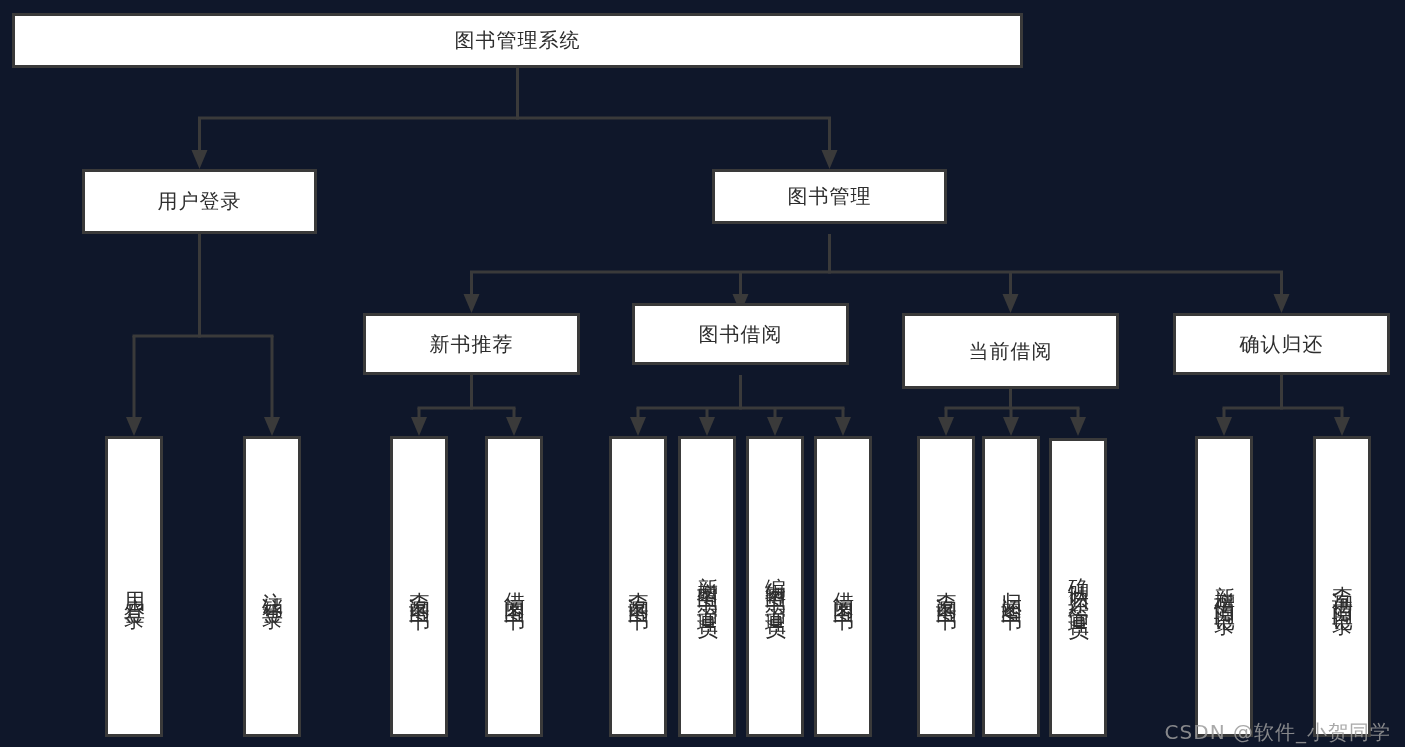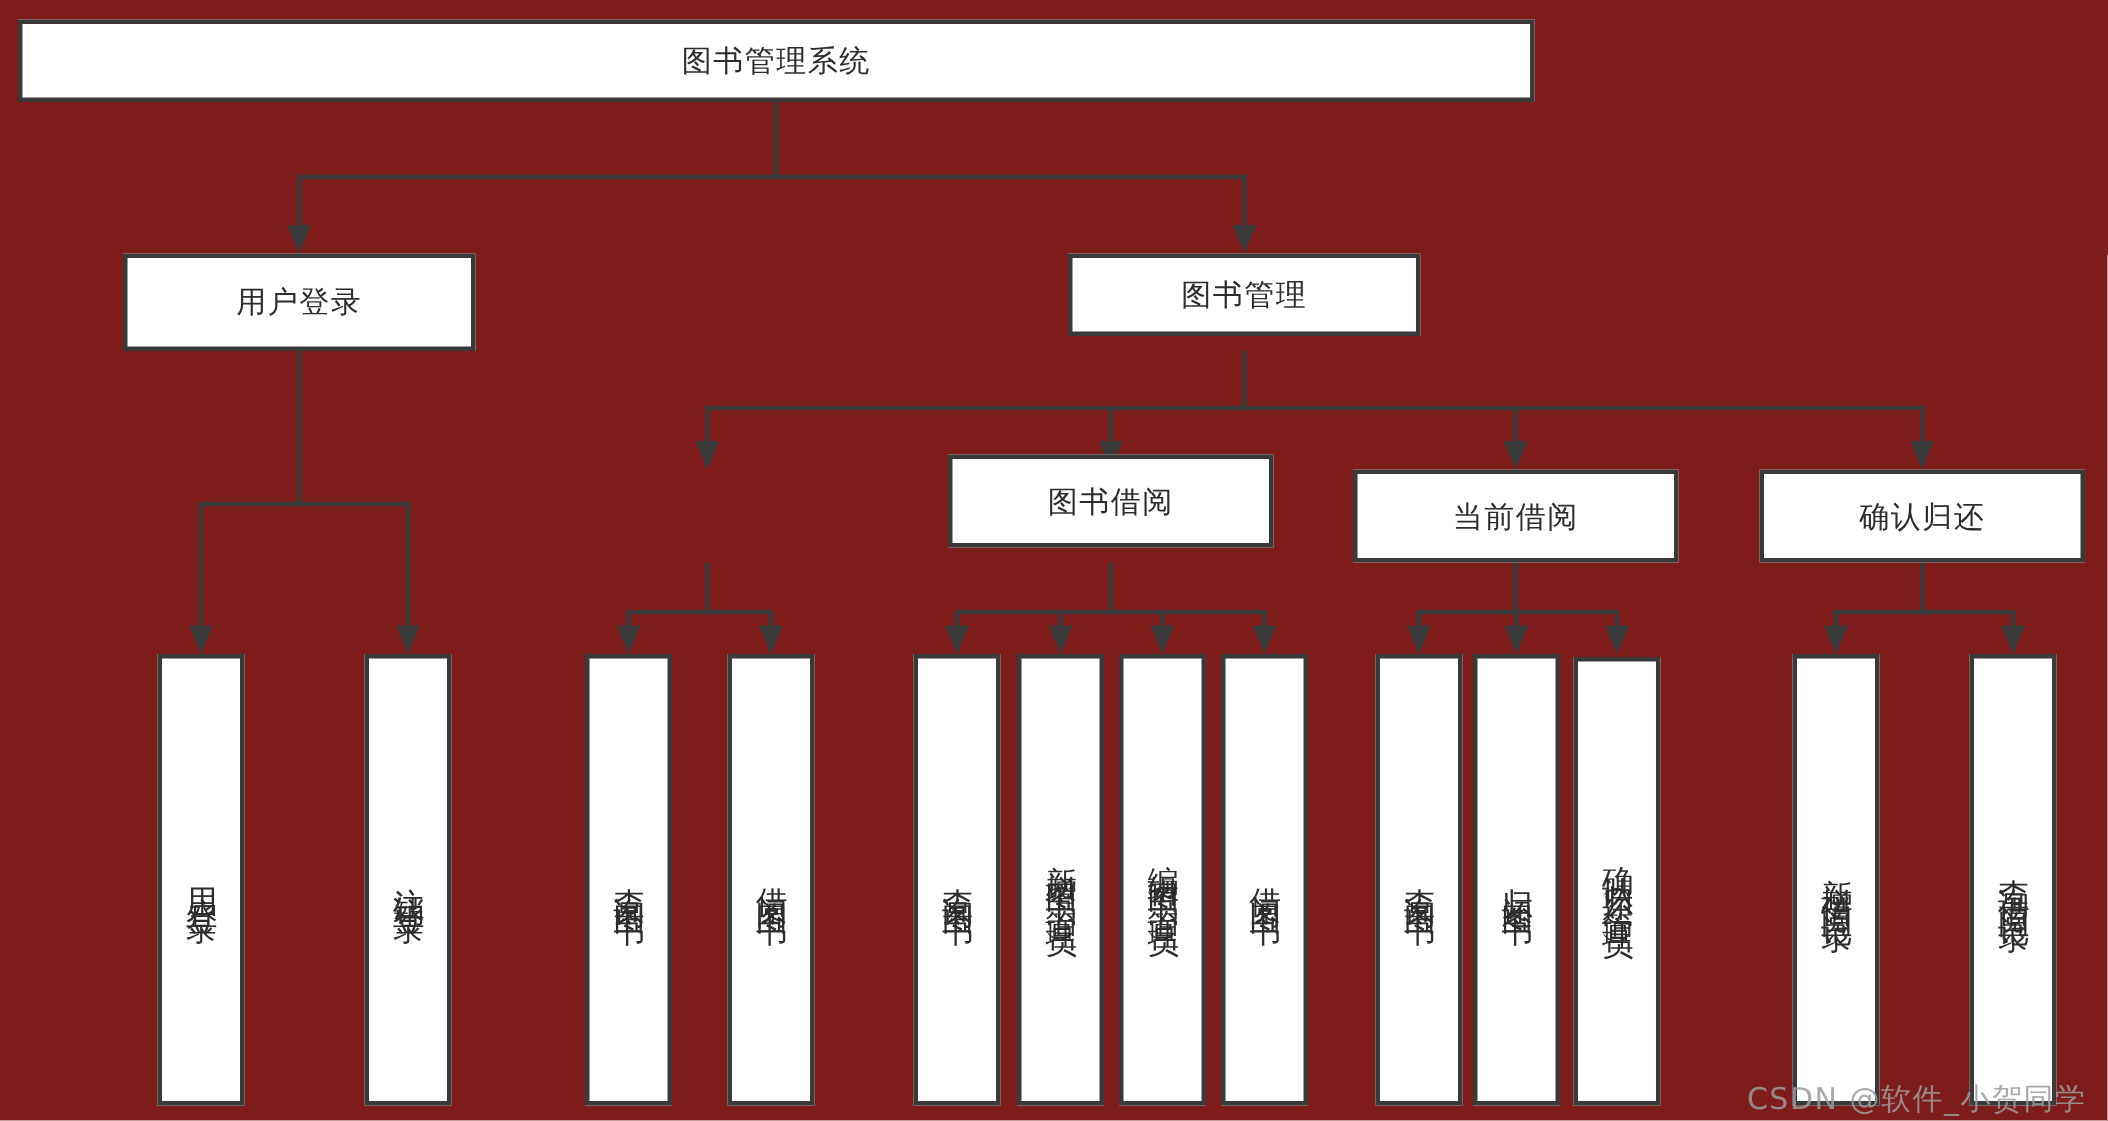--- a/index.html
+++ b/index.html
@@ -1,17 +1,17 @@
 <!DOCTYPE html>
 <html><head>
 <meta charset="utf-8">
 <style>
   html,body{margin:0;padding:0;background:#ffffff;}
   .canvas{
-    position:relative;width:1405px;height:747px;background:#7f1d1d;
+    position:relative;width:1405px;height:747px;background:#0f172a;
     font-family:"DejaVu Sans",sans-serif;overflow:hidden;
   }
   svg.wires{position:absolute;left:0;top:0;z-index:1;}
   svg.wires line{stroke:#3a3a3a;stroke-width:3;}
   svg.wires polygon{fill:#3a3a3a;stroke:none;}
   .node{
     position:absolute;box-sizing:border-box;border:3px solid #3a3a3a;
     background:#ffffff;display:flex;align-items:center;justify-content:center;
     color:#2d2d2d;z-index:2;
   }
@@ -96,24 +96,27 @@
     <span>图书管理系统</span>
   </div>
 
   <div class="node h" style="left:82px;top:169px;width:235px;height:65px">
     <span>用户登录</span>
   </div>
   <div class="node h" style="left:712px;top:169px;width:235px;height:55px">
     <span>图书管理</span>
   </div>
 
+  <div class="node h" style="left:363px;top:313px;width:217px;height:62px">
+    <span>新书推荐</span>
+  </div>
   <div class="node h" style="left:632px;top:303px;width:217px;height:62px">
     <span>图书借阅</span>
   </div>
-  <div class="node h" style="left:902px;top:313px;width:217px;height:62px">
+  <div class="node h" style="left:902px;top:313px;width:217px;height:76px">
     <span>当前借阅</span>
   </div>
   <div class="node h" style="left:1173px;top:313px;width:217px;height:62px">
     <span>确认归还</span>
   </div>
 
   <div class="node v" style="left:105px;top:436px;width:58px;height:301px">
     <span>用户登录</span>
   </div>
   <div class="node v" style="left:243px;top:436px;width:58px;height:301px">

